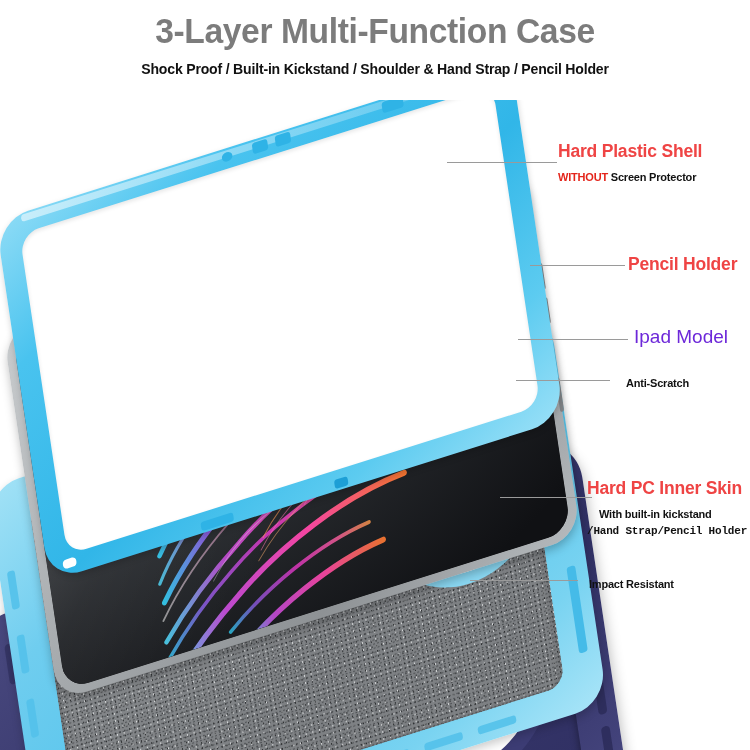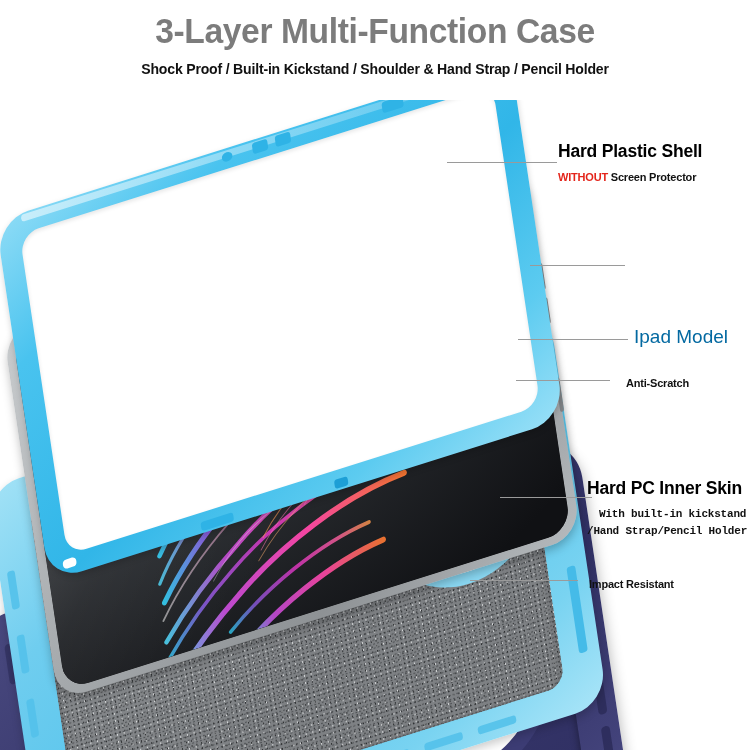--- a/index.html
+++ b/index.html
@@ -29,24 +29,24 @@
     font-size:14.5px;line-height:18px;
     font-weight:bold;
     color:#111111;
     letter-spacing:-0.2px;
     transform:scaleX(0.97);
   }
 
   
   .callout{position:absolute;white-space:nowrap;}
   .co-main{
-    font-size:17.5px;font-weight:bold;color:#000000;
+    font-size:17.5px;font-weight:bold;color:#ef4444;
     letter-spacing:-0.2px;line-height:21px;
   }
-  .co-main.light{font-weight:normal;font-size:19px;color:#0369a1;letter-spacing:0px;}
+  .co-main.light{font-weight:normal;font-size:19px;color:#6d28d9;letter-spacing:0px;}
   .co-sub{
     font-size:11px;font-weight:bold;color:#111;
     letter-spacing:-0.2px;line-height:17px;
   }
   .co-red{color:#e4251b;font-weight:bold;}
 
   .leader{
     position:absolute;height:1px;background:#9a9a9a;
   }
 
@@ -316,35 +316,38 @@
     <div class="mask" style="left:620px;top:120px;width:130px;height:180px;"></div>
   </div>
 
   <div class="leader" style="left:447px;top:162px;width:110px;"></div>
   <div class="callout" style="left:558px;top:141px;">
     <div class="co-main">Hard Plastic Shell</div>
     <div class="co-sub" style="margin-top:7px;"><span class="co-red">WITHOUT</span><span> Screen Protector</span></div>
   </div>
 
   <div class="leader" style="left:530px;top:265px;width:95px;"></div>
+  <div class="callout" style="left:628px;top:254px;">
+    <div class="co-main">Pencil Holder</div>
+  </div>
 
   <div class="leader" style="left:518px;top:339px;width:110px;"></div>
   <div class="callout" style="left:634px;top:326px;">
     <div class="co-main light">Ipad Model</div>
   </div>
 
   <div class="leader" style="left:516px;top:380px;width:94px;"></div>
   <div class="callout" style="left:611px;top:368px;">
     <div class="co-sub" style="margin-top:7px;margin-left:15px;">Anti-Scratch</div>
   </div>
 
   <div class="leader" style="left:500px;top:497px;width:92px;"></div>
   <div class="callout" style="left:587px;top:478px;">
     <div class="co-main">Hard PC Inner Skin</div>
-    <div class="co-sub" style="margin-top:7px;margin-left:12px;font-family:Liberation Mono, monospace;">With built-in kickstand</div>
+    <div class="co-sub" style="margin-top:7px;margin-left:12px;">With built-in kickstand</div>
     <div class="co-sub" style="margin-left:0px;font-family:Liberation Mono, monospace;">/Hand Strap/Pencil Holder</div>
   </div>
 
   <div class="leader" style="left:470px;top:580px;width:108px;"></div>
   <div class="callout" style="left:585px;top:568px;">
     <div class="co-sub" style="margin-top:8px;margin-left:4px;">Impact Resistant</div>
   </div>
 
 </div>
 

